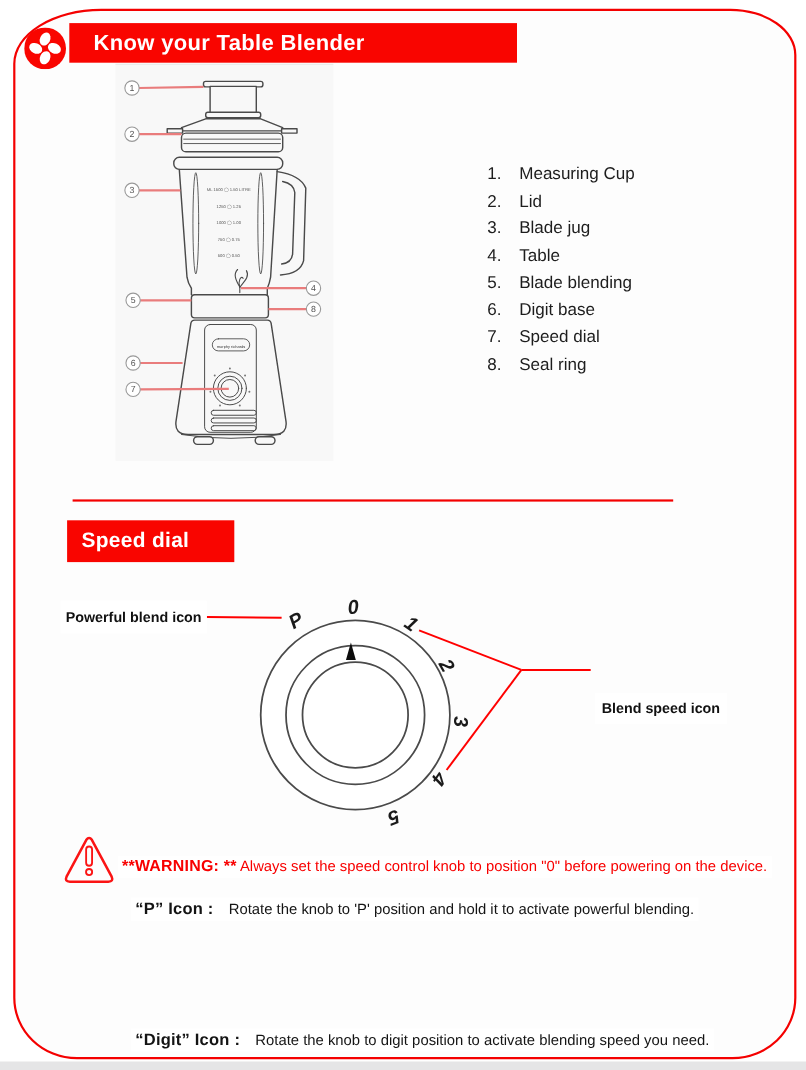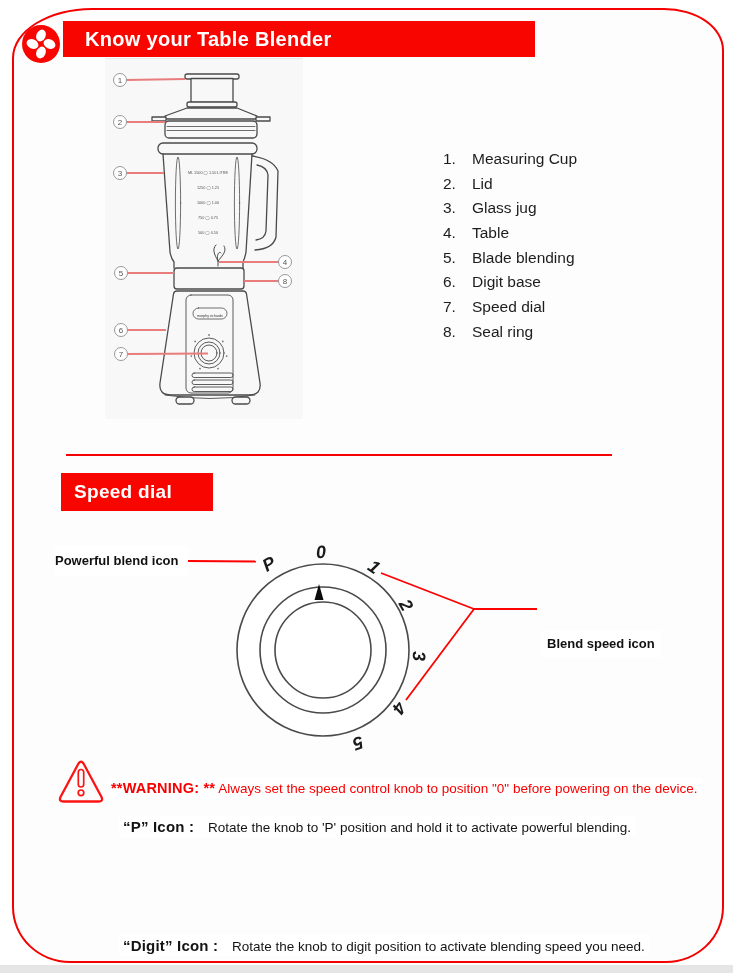--- a/index.html
+++ b/index.html
@@ -12,21 +12,21 @@
   .abs{position:absolute;}
   .page-card{
     left:12px;top:8px;width:712px;height:955px;box-sizing:border-box;
     border:2px solid #f40000;
     border-radius:80px 60px 58px 58px / 50px 42px 56px 56px;
     background:#fdfdfd;
   }
   .bottom-strip{left:0;bottom:0;width:733px;height:8px;background:#e5e5e6;}
   .fan-badge{left:22px;top:25px;width:38px;height:38px;}
   .banner-main{
-    left:63px;top:21px;width:472px;height:36px;background:#f90500;
+    left:63px;top:21px;width:407px;height:36px;background:#f90500;
     color:#ffffff;font-weight:bold;font-size:20px;line-height:36px;
     padding-left:22px;box-sizing:border-box;letter-spacing:0.3px;
   }
   .banner-speed{
     left:61px;top:473px;width:152px;height:38px;background:#f90500;
     color:#ffffff;font-weight:bold;font-size:19px;line-height:38px;
     padding-left:13px;box-sizing:border-box;letter-spacing:0.3px;
   }
   .diagram-box{
     left:105px;top:58px;width:198px;height:360px;
@@ -34,21 +34,21 @@
   }
   .parts-list{left:443px;top:147px;font-size:15.5px;color:#1d1d1d;}
   .parts-list .row{height:24.7px;line-height:24.7px;display:flex;}
   .parts-list .num{width:29px;}
   .divider{left:66px;top:454px;width:546px;height:2px;background:#f40000;}
   .dial-svg{left:180px;top:520px;}
   .label-box{
     background:#ffffff;font-weight:bold;font-size:13px;color:#111;
     white-space:nowrap;
   }
-  .powerful-label{left:55px;top:546px;width:133px;height:30px;line-height:30px;text-align:left;}
+  .powerful-label{left:55px;top:546px;width:133px;height:30px;line-height:30px;text-align:center;}
   .blend-label{left:541px;top:595px;height:28px;line-height:28px;padding:0 6px;margin-top:35px;}
   .warn-icon{left:56px;top:757px;}
   .warn-line{left:107px;top:778px;color:#f80000;font-size:13.5px;white-space:nowrap;background:#fff;padding:2px 4px;text-align:center;}
   .warn-line b{font-size:14.5px;letter-spacing:0.2px;}
   .instr-line{left:119px;top:816px;font-size:13.5px;white-space:nowrap;background:#fff;padding:2px 4px;color:#141414;text-align:right;}
   .instr-line b{font-size:15px;margin-right:10px;letter-spacing:0.2px;}
   .instr-line.second{top:887px;margin-top:48px;}
   svg text{font-family:"Liberation Sans","DejaVu Sans",sans-serif;}
 </style>
 </head>
@@ -201,21 +201,21 @@
   <div class="row">
       <span class="num">1.</span>
       <span>Measuring Cup</span>
     </div>
   <div class="row">
       <span class="num">2.</span>
       <span>Lid</span>
     </div>
   <div class="row">
       <span class="num">3.</span>
-      <span>Glass jug</span>
+      <span>Blade jug</span>
     </div>
   <div class="row">
       <span class="num">4.</span>
       <span>Table</span>
     </div>
   <div class="row">
       <span class="num">5.</span>
       <span>Blade blending</span>
     </div>
   <div class="row">

